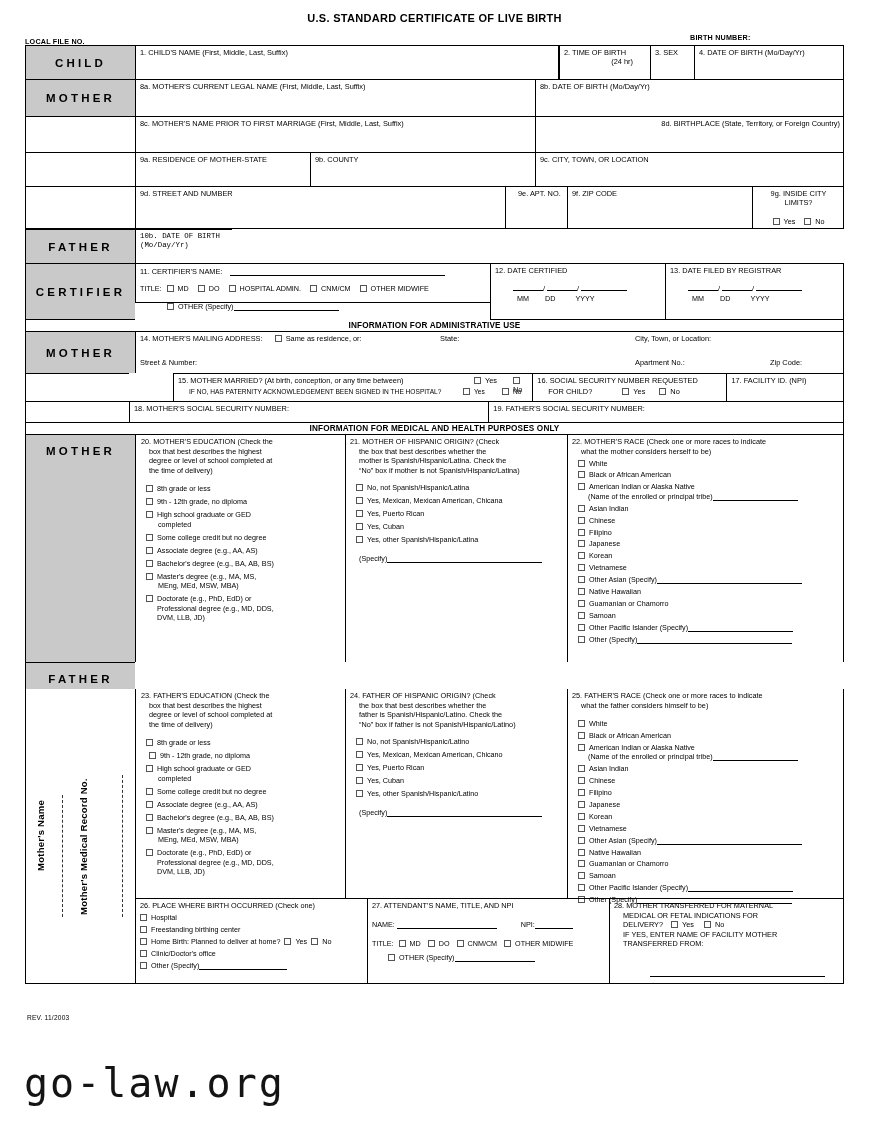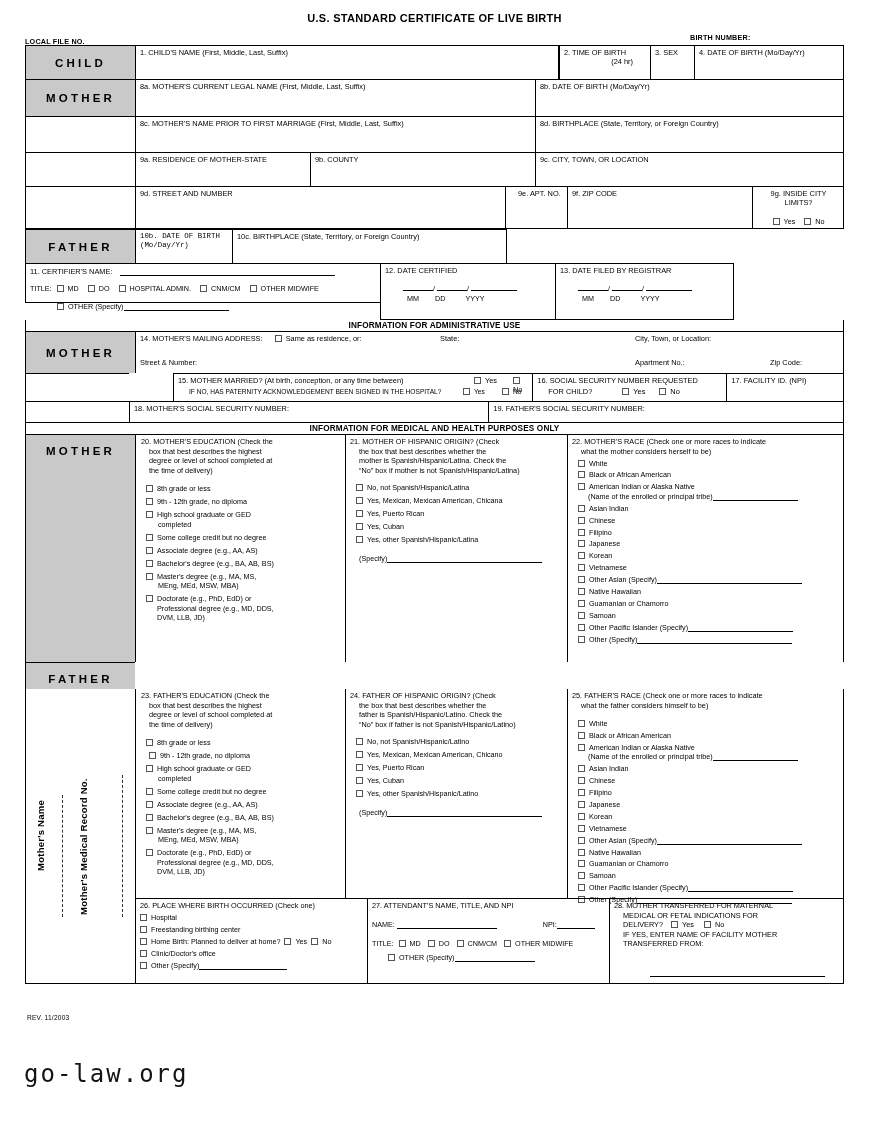--- a/index.html
+++ b/index.html
@@ -53,21 +53,21 @@
   .chkrow{margin:3.5px 0 0 0;}
   .chkrow2{margin:2.4px 0 0 0;}
 
   .vtext{
     position:absolute;writing-mode:vertical-rl;transform:rotate(180deg);
     font-weight:bold;font-size:9.6px;letter-spacing:.2px;white-space:nowrap;
   }
   .vdash{position:absolute;border-left:1px dashed #333;}
 
   .rev{position:absolute;left:27px;top:1014px;font-size:6.6px;letter-spacing:.2px;}
-  .wm{position:absolute;left:24px;top:1060px;font-family:"DejaVu Sans Mono", monospace;font-size:24px;letter-spacing:2px;color:#141414;}
+  .wm{position:absolute;left:24px;top:1060px;font-family:"DejaVu Sans Mono", monospace;font-size:40px;letter-spacing:2px;color:#141414;}
 
   .dateslots{font-size:7.2px;margin-top:6px;}
   .dateslots .u{display:inline-block;border-bottom:1px solid #000;height:9px;}
   .mmddyyyy{font-size:7.2px;margin-top:1px;}
 </style>
 </head>
 <body>
 
 <div class="page">
 
@@ -103,21 +103,21 @@
       <div class="cell rb" style="width:309px;height:37px;">
         <div class="lbl">8b.  DATE OF BIRTH (Mo/Day/Yr)</div>
       </div>
     </div>
 
     <div class="row">
       <div class="sideblank" style="width:110px;height:36px;border-top:1px solid #000;"></div>
       <div class="cell" style="width:400px;height:36px;">
         <div class="lbl">8c.  MOTHER'S NAME PRIOR TO FIRST MARRIAGE (First, Middle, Last, Suffix)</div>
       </div>
-      <div class="cell rb" style="width:309px;height:36px;">
+      <div class="cell rb" style="width:309px;height:36px;text-align:right;">
         <div class="lbl">8d.  BIRTHPLACE (State, Territory, or Foreign Country)</div>
       </div>
     </div>
 
     <div class="row">
       <div class="sideblank" style="width:110px;height:34px;border-top:1px solid #000;"></div>
       <div class="cell" style="width:175px;height:34px;">
         <div class="lbl">9a.  RESIDENCE OF MOTHER-STATE</div>
       </div>
       <div class="cell" style="width:225px;height:34px;">
@@ -147,26 +147,24 @@
           <span class="cb" style="margin-left:7px;"></span><span>No</span>
         </div>
       </div>
     </div>
 
     <div class="row">
       <div class="sidelabel" style="width:110px;height:34px;">FATHER</div>
       <div class="cell" style="width:97px;height:34px;font-family:Liberation Mono, monospace;">
         <div class="lbl">10b.  DATE OF BIRTH (Mo/Day/Yr)</div>
       </div>
-      <div class="cell rb" style="width:275px;height:34px;">
-        <div class="lbl">10c.  BIRTHPLACE (State, Territory, or Foreign Country)</div>
-      </div>
-    </div>
-
-    <div class="row">
+    </div>
+
+    <div class="row">
+      <div class="sidelabel bb" style="width:110px;height:57px;">CERTIFIER</div>
       <div class="cell bb" style="width:355px;height:40px;">
         <div class="lbl" style="margin-top:1px;">
           <span>11.  CERTIFIER'S NAME:</span>
           <span class="line" style="width:215px;margin-left:5px;"></span>
         </div>
         <div class="opt" style="margin-top:8px;">
           <span>TITLE:</span>
           <span class="cb" style="margin-left:3px;"></span><span>MD</span>
           <span class="cb" style="margin-left:7px;"></span><span>DO</span>
           <span class="cb" style="margin-left:7px;"></span><span>HOSPITAL  ADMIN.</span>
@@ -404,21 +402,21 @@
           <div class="optw chkrow2"><span class="cb"></span><span>Clinic/Doctor's office</span></div>
           <div class="optw chkrow2"><span class="cb"></span><span>Other (Specify)</span><span class="line" style="width:88px;"></span></div>
         </div>
       </div>
 
       <div class="cell bb" style="width:242px;height:86px;">
         <div class="q">27.   ATTENDANT'S NAME, TITLE, AND NPI</div>
         <div class="optw" style="margin-top:9px;">
           <span>NAME:</span>
           <span class="line" style="width:100px;"></span>
-          <span style="margin-left:24px;padding-left:20px;">NPI:</span><span class="line" style="width:38px;"></span>
+          <span style="margin-left:2px;padding-left:20px;">NPI:</span><span class="line" style="width:38px;"></span>
         </div>
         <div class="optw" style="margin-top:10px;">
           <span>TITLE:</span>
           <span class="cb" style="margin-left:3px;"></span><span>MD</span>
           <span class="cb" style="margin-left:5px;"></span><span>DO</span>
           <span class="cb" style="margin-left:5px;"></span><span>CNM/CM</span>
           <span class="cb" style="margin-left:5px;"></span><span>OTHER MIDWIFE</span>
         </div>
         <div class="optw" style="margin-top:4px;padding-left:16px;">
           <span class="cb"></span><span>OTHER (Specify)</span><span class="line" style="width:80px;"></span>

